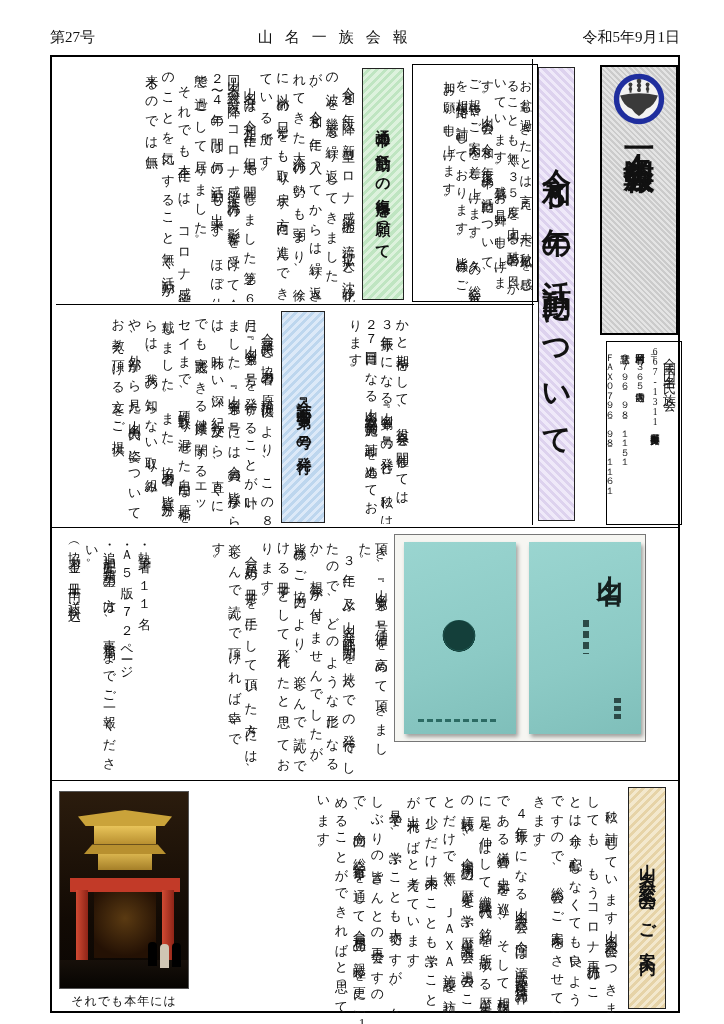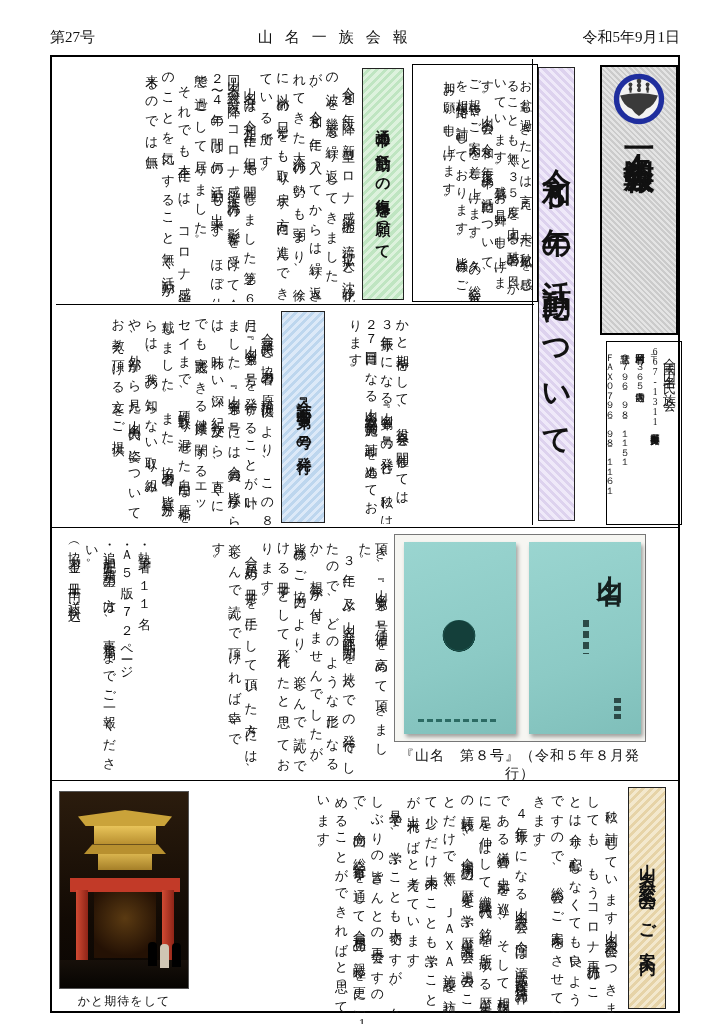--- a/index.html
+++ b/index.html
@@ -158,21 +158,20 @@
     <div class="cover back">
       <div class="back-crest"></div>
       <div class="back-line"></div>
     </div>
     <div class="cover front">
       <div class="book-title v">山名</div>
       <div class="book-sub"></div>
       <div class="book-mark"></div>
     </div>
   </div>
-  <div class="abs bookcap">『山名　第８号』（令和５年８月発行）</div>
   <div class="abs hrule hr3"></div>
 
   <div class="abs h-tan v">山名会総会のご案内</div>
   <div class="abs art art3 v">
     <p>秋に計画しています山名会総会につきましても、もうコロナ再流行のことは余り心配しなくても良いようですので、総会のご案内をさせて頂きます。</p>
     <p>４年振りになる山名会総会、今回は源氏武家政権発祥の地である鎌倉の史跡を巡り、そして相模路に足を伸ばして織豊時代の銘品を所蔵する歴史美術館の拝観や、会場周辺の歴史を学ぶ歴史講演会、過去のことだけで無く、ＪＡＸＡ施設を訪れて少しだけ未来のことも学ぶことが出来ればと考えています。</p>
     <p>見学で、学ぶことも大切ですが、久しぶりの皆さんとの再会ですので、今回の総会行事を通して会員相互の親睦を更に深めることができればと思っています。</p>
   </div>
   <div class="abs museum">
     <div class="m-roof1"></div>
@@ -181,17 +180,17 @@
     <div class="m-body2"></div>
     <div class="m-gate"></div>
     <div class="m-pillarL"></div>
     <div class="m-pillarR"></div>
     <div class="m-inner"></div>
     <div class="m-floor"></div>
     <div class="fig f1"></div>
     <div class="fig f2"></div>
     <div class="fig f3"></div>
   </div>
-  <div class="abs museumcap">かと期待をして</div>
+  <div class="abs museumcap">それでも本年には</div>
 
 </div>
 
 <div class="pagenum">1</div>
 
 </body></html>

